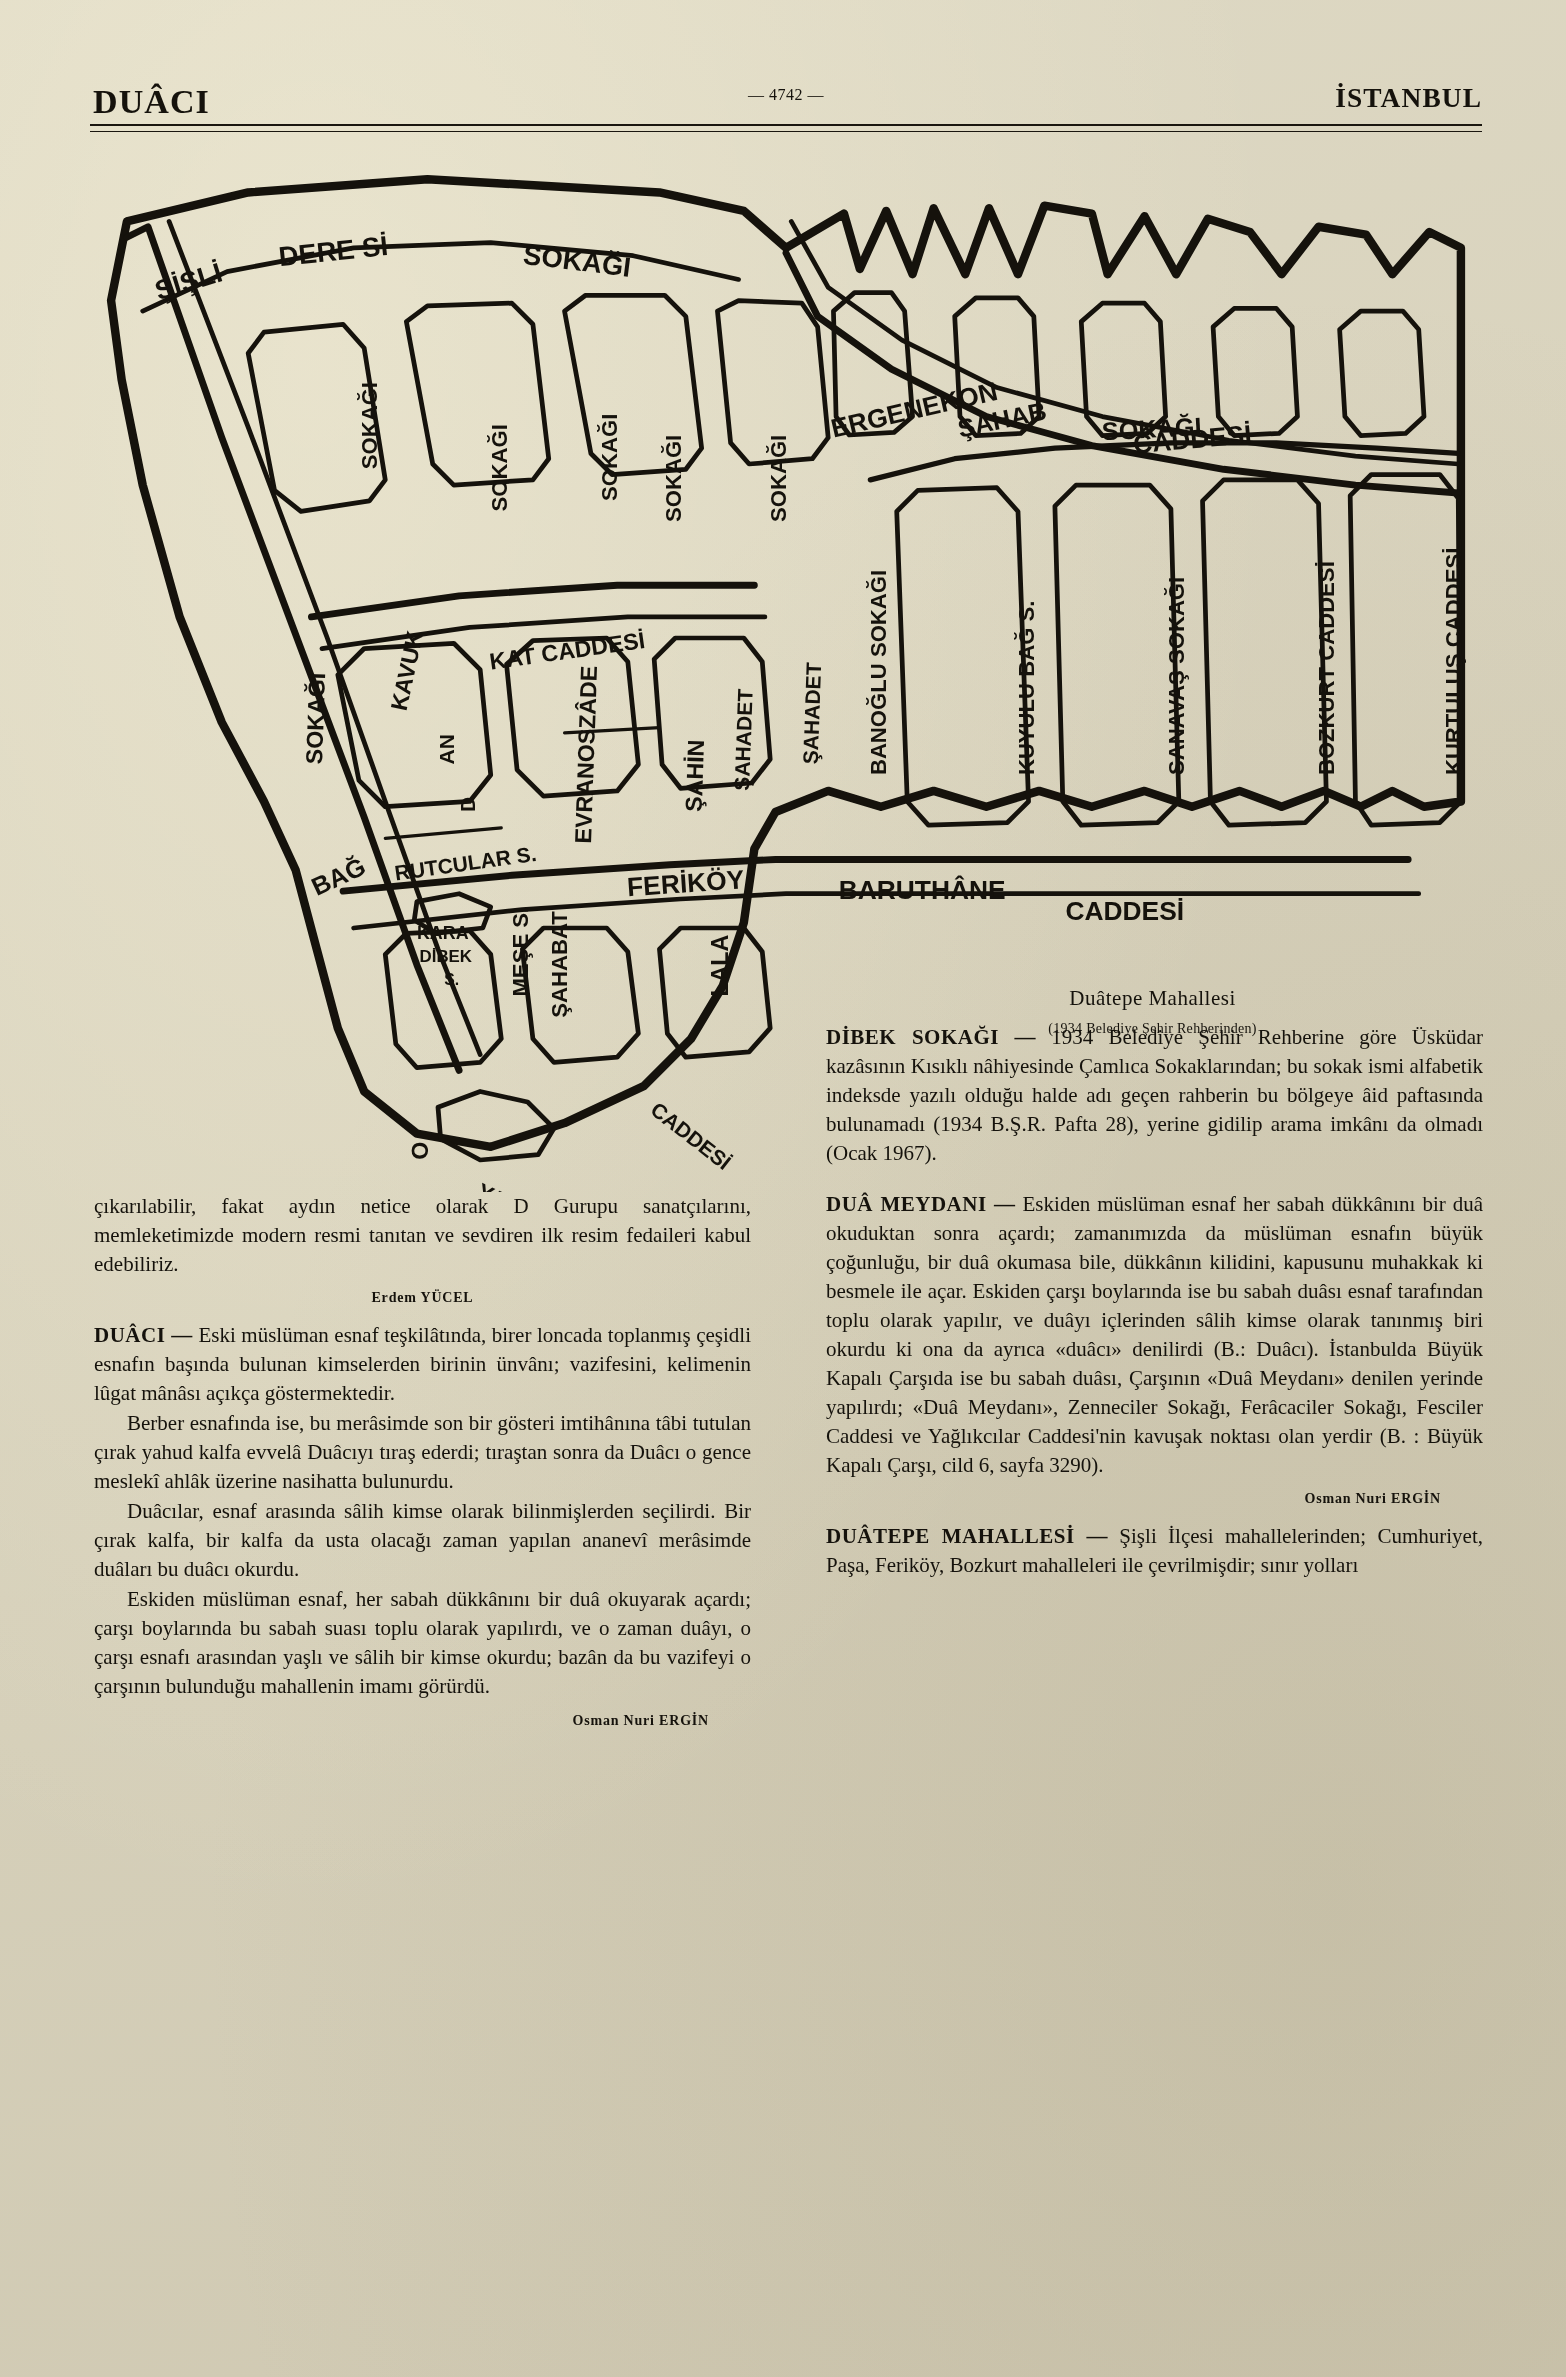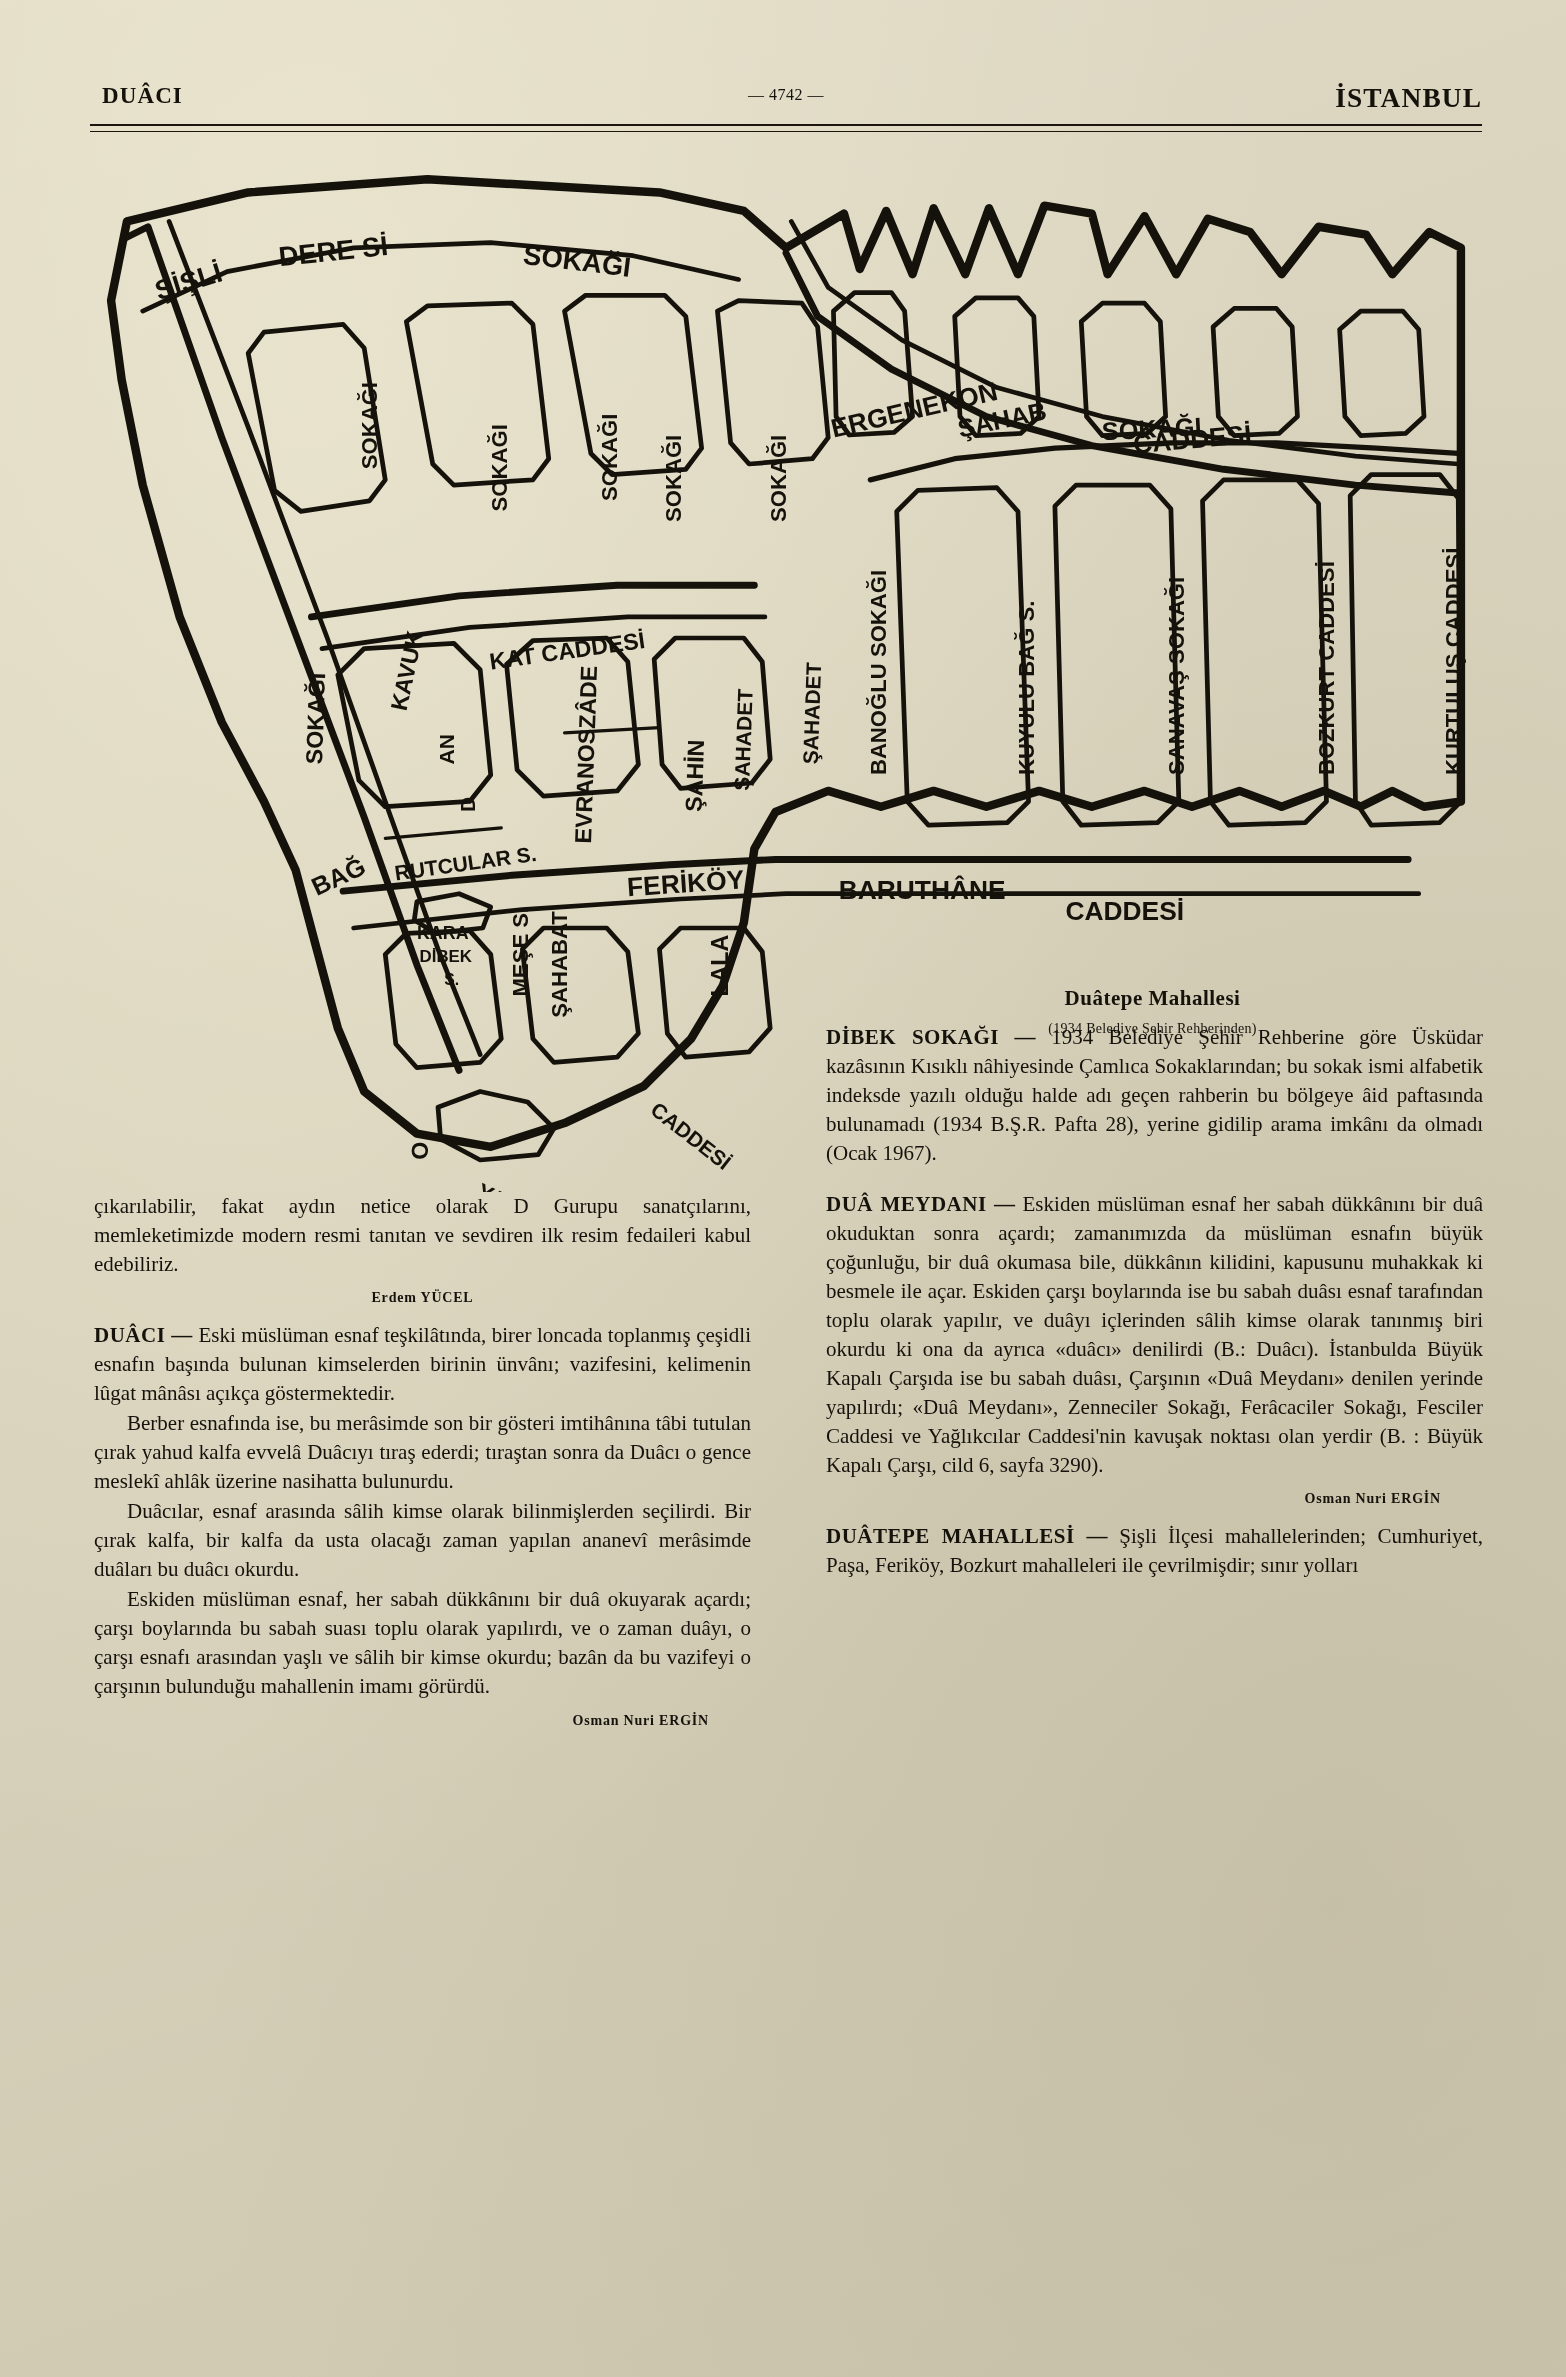--- a/index.html
+++ b/index.html
@@ -33,25 +33,25 @@
     width: 1392px;
     height: 2204px;
   }
   
   .header {
     position: relative;
     height: 58px;
   }
   .header .left {
     position: absolute;
-    left: 12px;
+    left: 3px;
     top: 4.2px;
     font-family: "Liberation Serif", serif;
     font-weight: bold;
-    font-size: 23px;
+    font-size: 34px;
     letter-spacing: 1.1px;
   }
   .header .center {
     position: absolute;
     left: 0;
     right: 0;
     top: 7.4px;
     text-align: center;
     font-size: 16px;
     letter-spacing: 0.5px;
@@ -83,21 +83,21 @@
   }
   .map-svg { display: block; }
   .map-caption {
     position: absolute;
     left: 733px;
     top: 844px;
     width: 659px;
     text-align: center;
   }
   .map-caption .t1 {
-    font-weight: bold;
+    font-weight: normal;
     font-size: 21px;
     letter-spacing: 0.5px;
     text-align: center;
   }
   .map-caption .t2 {
     font-size: 14px;
     margin-top: 10px;
     letter-spacing: 0.3px;
   }
   

